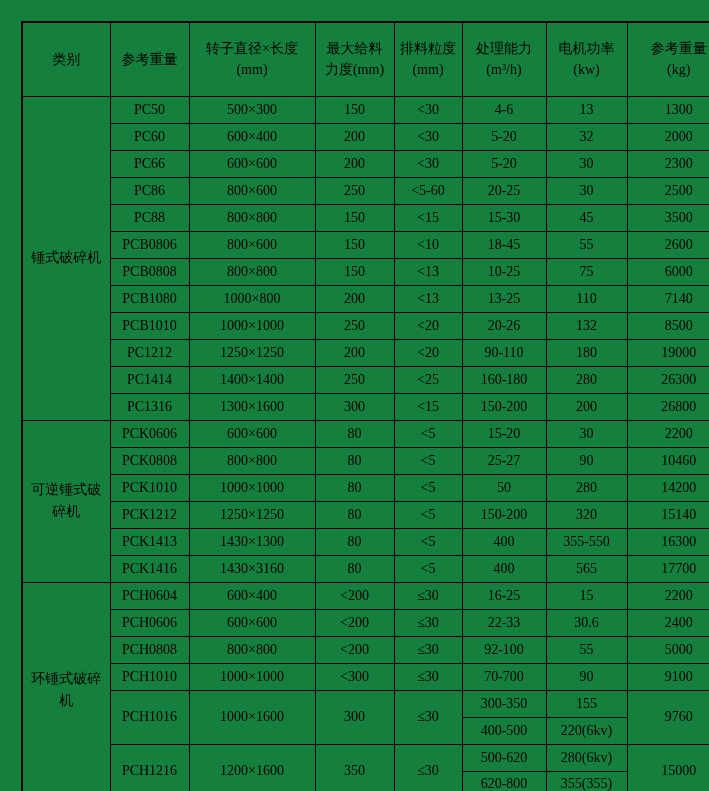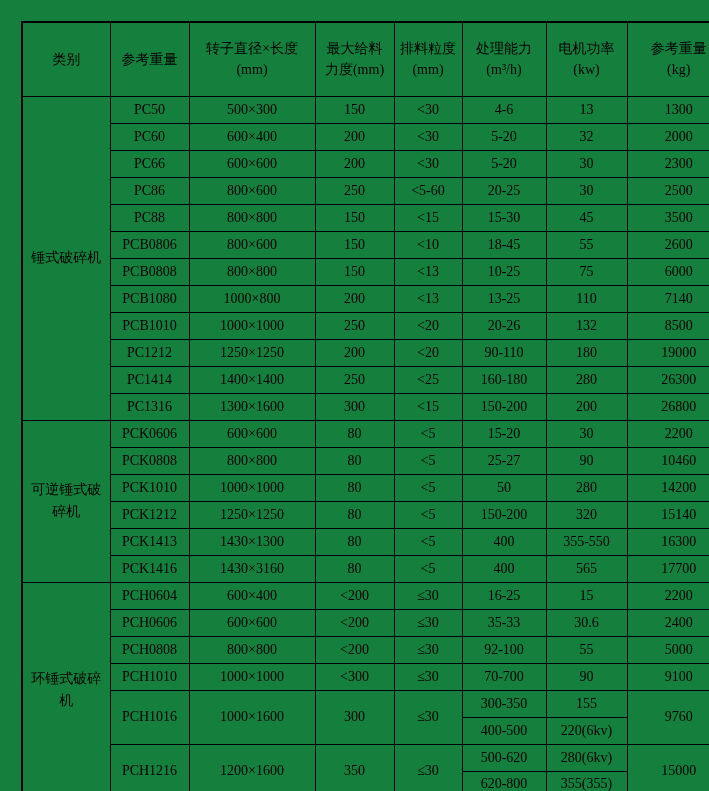--- a/index.html
+++ b/index.html
@@ -276,21 +276,21 @@
           <td>≤30</td>
           <td>16-25</td>
           <td>15</td>
           <td>2200</td>
         </tr>
         <tr>
           <td>PCH0606</td>
           <td>600×600</td>
           <td>&lt;200</td>
           <td>≤30</td>
-          <td>35-33</td>
+          <td>22-33</td>
           <td>30.6</td>
           <td>2400</td>
         </tr>
         <tr>
           <td>PCH0808</td>
           <td>800×800</td>
           <td>&lt;200</td>
           <td>≤30</td>
           <td>92-100</td>
           <td>55</td>

